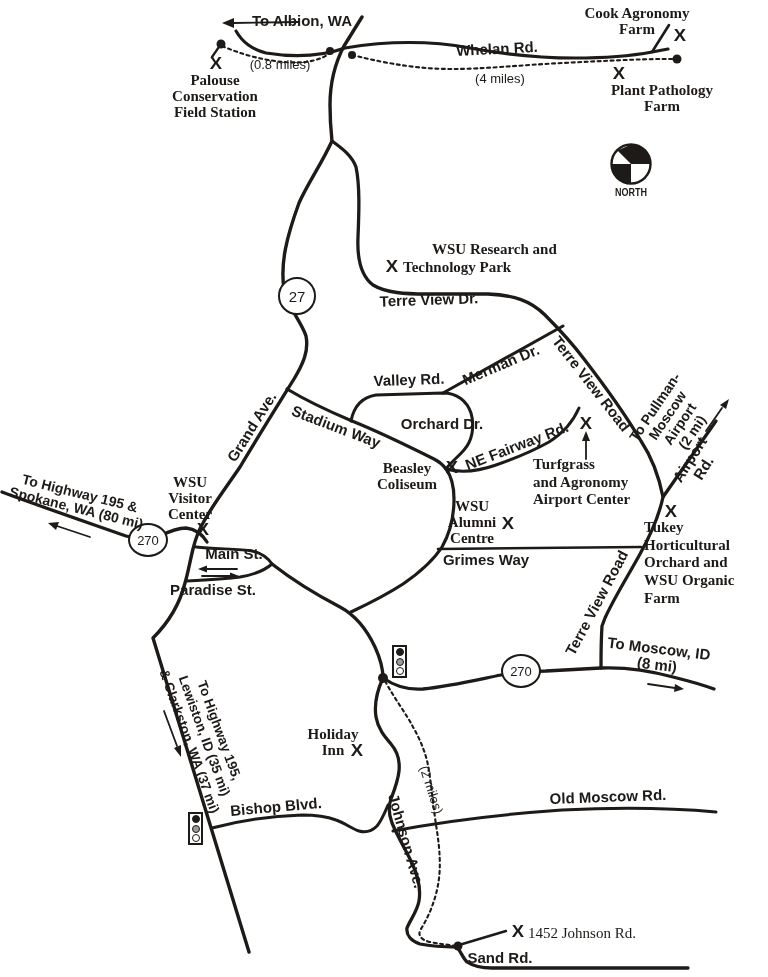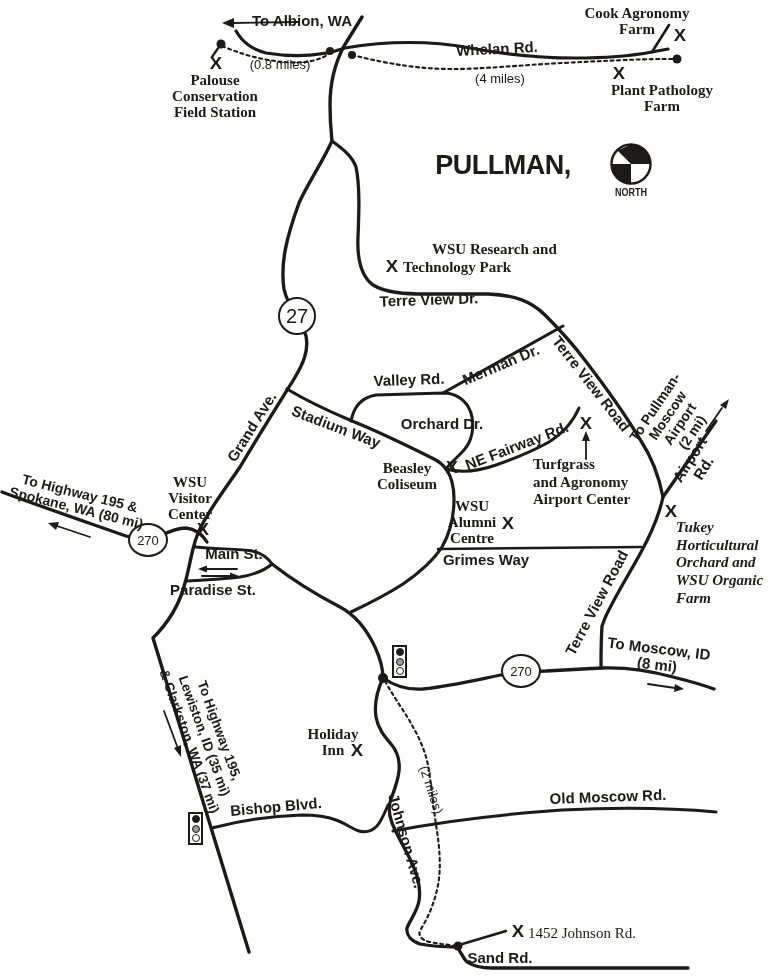--- a/index.html
+++ b/index.html
@@ -92,24 +92,23 @@
     </g>
 
     <g>
       <circle cx="631" cy="164" r="19.5" fill="#fff" stroke="#1d1a17" stroke-width="2.4"></circle>
       <path d="M631,164 L631,144.5 A19.5,19.5 0 0 1 650.5,164 Z" fill="#1d1a17"></path>
       <path d="M631,164 L631,183.5 A19.5,19.5 0 0 1 611.5,164 Z" fill="#1d1a17"></path>
       <path d="M631,164 L631,144.5 L617.5,150.5 Z" fill="#1d1a17"></path>
     </g>
   </svg>
 
-  <div class="lbl title" style="left:503px;top:166px;">PULLMAN,</div>
   <div class="lbl north-lbl" style="left:631px;top:193px;">NORTH</div>
 
-  <div class="shield" style="left:297px;top:316px;width:34px;height:34px;font-size:20px;">27</div>
+  <div class="shield" style="left:297px;top:296px;width:34px;height:34px;font-size:15px;">27</div>
   <div class="shield" style="left:148px;top:540px;width:36px;height:30px;font-size:13px;">270</div>
   <div class="shield" style="left:521px;top:671px;width:36px;height:30px;font-size:13px;">270</div>
 
   <div class="tlight" style="left:392px;top:645px;">
     <span class="bulb on"></span>
     <span class="bulb mid"></span>
     <span class="bulb"></span>
   </div>
   <div class="tlight" style="left:188px;top:812px;">
     <span class="bulb on"></span>
@@ -165,21 +164,21 @@
 Coliseum</div>
   <div class="lbl serif tl loose" style="left:533px;top:456px;">Turfgrass
 and Agronomy
 Airport Center</div>
   <div class="lbl serif" style="left:190px;top:498px;">WSU
 Visitor
 Center</div>
   <div class="lbl serif" style="left:472px;top:522px;">WSU
 Alumni
 Centre</div>
-  <div class="lbl serif tl loose" style="left:676px;top:519px;font-style:italic;">Tukey
+  <div class="lbl serif tl loose" style="left:644px;top:519px;">Tukey
 Horticultural
 Orchard and
 WSU Organic
 Farm</div>
   <div class="lbl serif" style="left:333px;top:742px;">Holiday
 Inn</div>
   <div class="lbl serif tl" style="left:528px;top:925px;font-weight:normal;">1452 Johnson Rd.</div>
 
   <span class="xm" style="left:216px;top:64px;">X</span>
   <span class="xm" style="left:680px;top:36px;">X</span>

